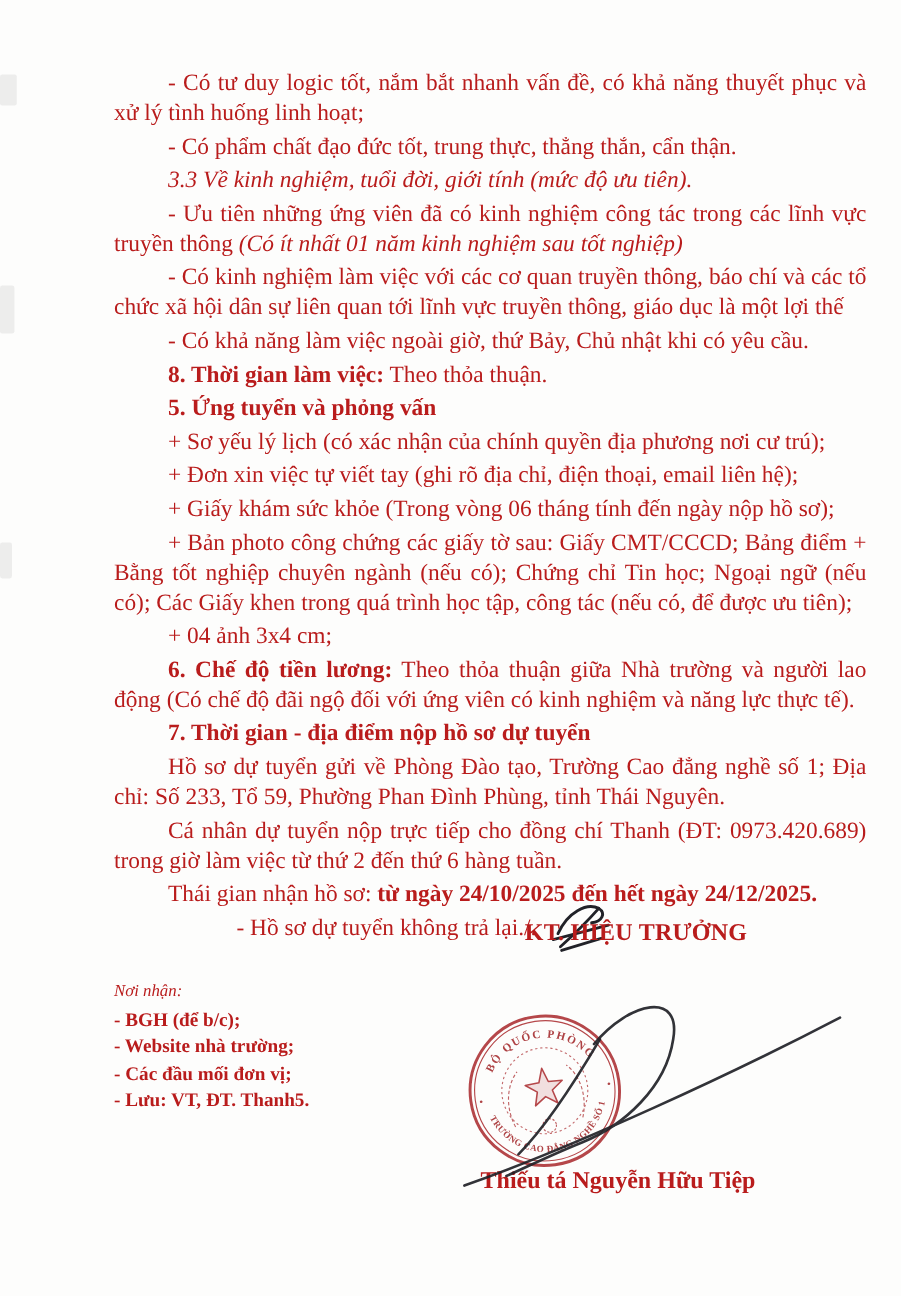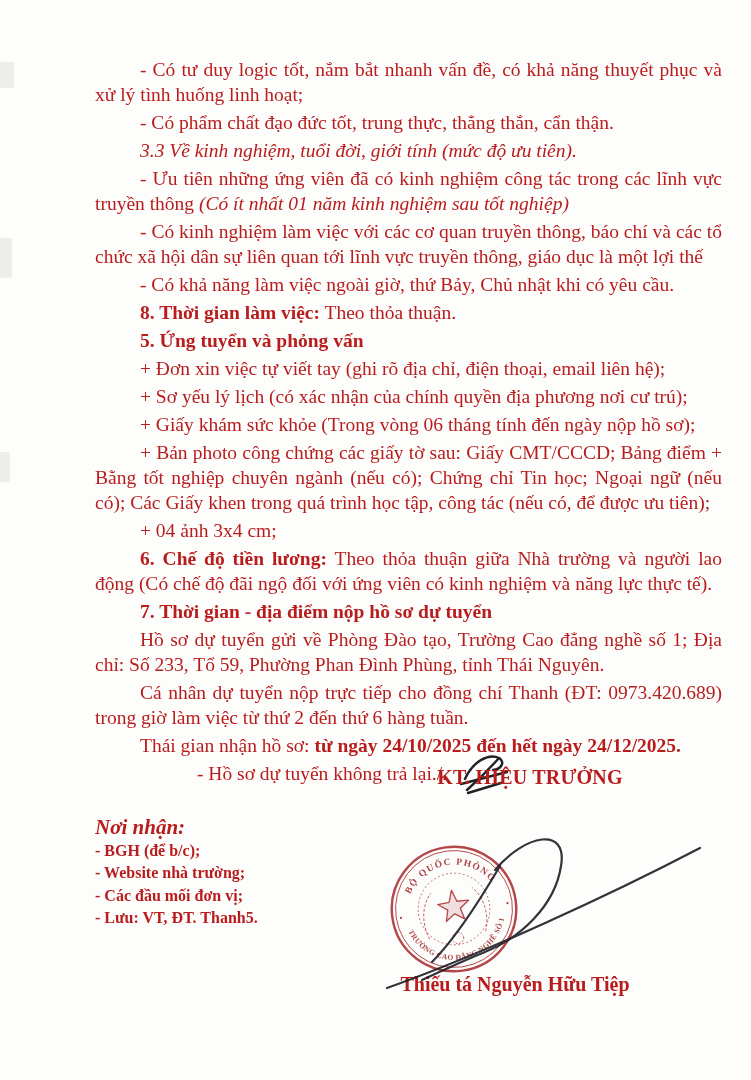--- a/index.html
+++ b/index.html
@@ -25,21 +25,21 @@
   .seg-italic{font-style:italic;}
   .note-label{font-weight:bold;font-style:italic;margin-right:16px;}
   .para-return{text-indent:0;margin-left:102px;text-align:left;white-space:nowrap;}
   .initials-svg{vertical-align:middle;margin:-20px 0 -14px 8px;}
 
   
   .recipients{
     position:absolute;left:95px;top:816px;
     font-size:16px;line-height:22.5px;
   }
-  .recipients-title{font-weight:bold;font-style:italic;font-size:21px;margin-bottom:1px;}
+  .recipients-title{font-weight:normal;font-style:italic;font-size:14px;margin-bottom:1px;}
   .recipient-item{white-space:nowrap;font-weight:bold;}
 
   
   .sign-block{
     position:absolute;left:398px;top:764px;width:264px;
     text-align:center;font-weight:bold;font-size:20px;line-height:26px;
     letter-spacing:.2px;
     z-index:2;
   }
   .stamp-wrap{
@@ -72,22 +72,22 @@
 
   <div class="body-text">
     <p class="para"><span>- Có tư duy logic tốt, nắm bắt nhanh vấn đề, có khả năng thuyết phục và xử lý tình huống linh hoạt;</span></p>
     <p class="para"><span>- Có phẩm chất đạo đức tốt, trung thực, thẳng thắn, cẩn thận.</span></p>
     <p class="para"><span class="seg-italic">3.3 Về kinh nghiệm, tuổi đời, giới tính (mức độ ưu tiên).</span></p>
     <p class="para"><span>- Ưu tiên những ứng viên đã có kinh nghiệm công tác trong các lĩnh vực truyền thông </span><span class="seg-italic">(Có ít nhất 01 năm kinh nghiệm sau tốt nghiệp)</span></p>
     <p class="para"><span>- Có kinh nghiệm làm việc với các cơ quan truyền thông, báo chí và các tổ chức xã hội dân sự liên quan tới lĩnh vực truyền thông, giáo dục là một lợi thế</span></p>
     <p class="para"><span>- Có khả năng làm việc ngoài giờ, thứ Bảy, Chủ nhật khi có yêu cầu.</span></p>
     <p class="para"><span class="seg-bold">8. Thời gian làm việc:</span><span> Theo thỏa thuận.</span></p>
     <p class="para"><span class="seg-bold">5. Ứng tuyển và phỏng vấn</span></p>
+    <p class="para"><span>+ Sơ yếu lý lịch (có xác nhận của chính quyền địa phương nơi cư trú);</span></p>
     <p class="para"><span>+ Đơn xin việc tự viết tay (ghi rõ địa chỉ, điện thoại, email liên hệ);</span></p>
-    <p class="para"><span>+ Sơ yếu lý lịch (có xác nhận của chính quyền địa phương nơi cư trú);</span></p>
     <p class="para"><span>+ Giấy khám sức khỏe (Trong vòng 06 tháng tính đến ngày nộp hồ sơ);</span></p>
     <p class="para"><span>+ Bản photo công chứng các giấy tờ sau: Giấy CMT/CCCD; Bảng điểm + Bằng tốt nghiệp chuyên ngành (nếu có); Chứng chỉ Tin học; Ngoại ngữ (nếu có); Các Giấy khen trong quá trình học tập, công tác  (nếu có, để được ưu tiên);</span></p>
     <p class="para"><span>+ 04 ảnh 3x4 cm;</span></p>
     <p class="para"><span class="seg-bold">6. Chế độ tiền lương:</span><span> Theo thỏa thuận giữa Nhà trường và người lao động (Có chế độ đãi ngộ đối với ứng viên có kinh nghiệm và năng lực thực tế).</span></p>
     <p class="para"><span class="seg-bold">7. Thời gian - địa điểm nộp hồ sơ dự tuyển</span></p>
     <p class="para"><span>Hồ sơ dự tuyển gửi về Phòng Đào tạo, Trường Cao đẳng nghề số 1; Địa chỉ: Số 233, Tổ 59, Phường Phan Đình Phùng, tỉnh Thái Nguyên.</span></p>
     <p class="para"><span>Cá nhân dự tuyển nộp trực tiếp cho đồng chí Thanh (ĐT: 0973.420.689) trong giờ làm việc từ thứ 2 đến thứ 6 hàng tuần.</span></p>
     <p class="para"><span>Thái gian nhận hồ sơ: </span><span class="seg-bold">từ ngày 24/10/2025 đến hết ngày 24/12/2025.</span></p>
     <p class="para para-return"><span>- Hồ sơ dự tuyển không trả lại./.</span><svg class="initials-svg" width="58" height="44" viewBox="0 0 58 44">
         <g fill="none" stroke="#212228" stroke-width="2.4" stroke-linecap="round">

